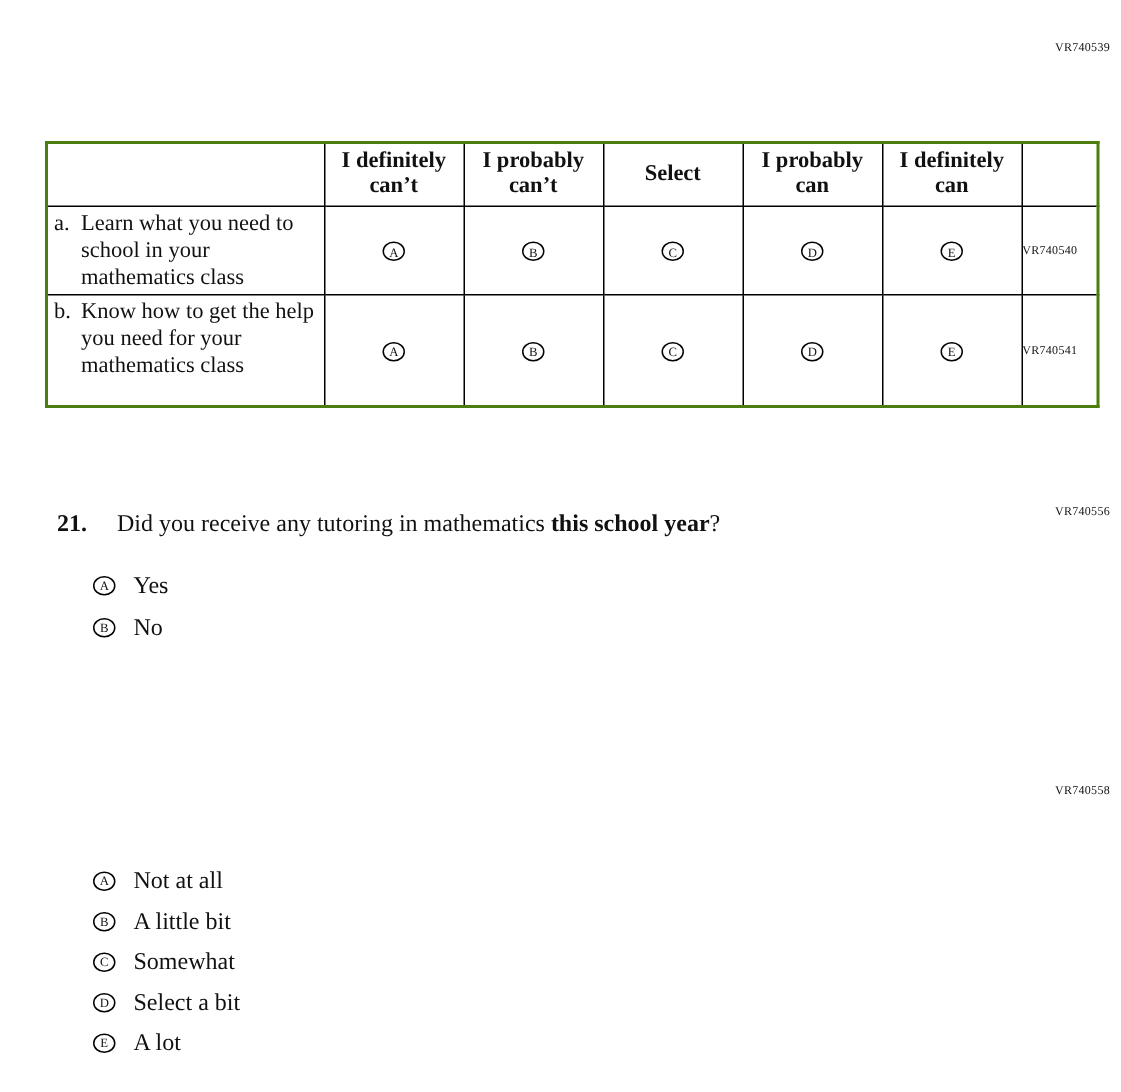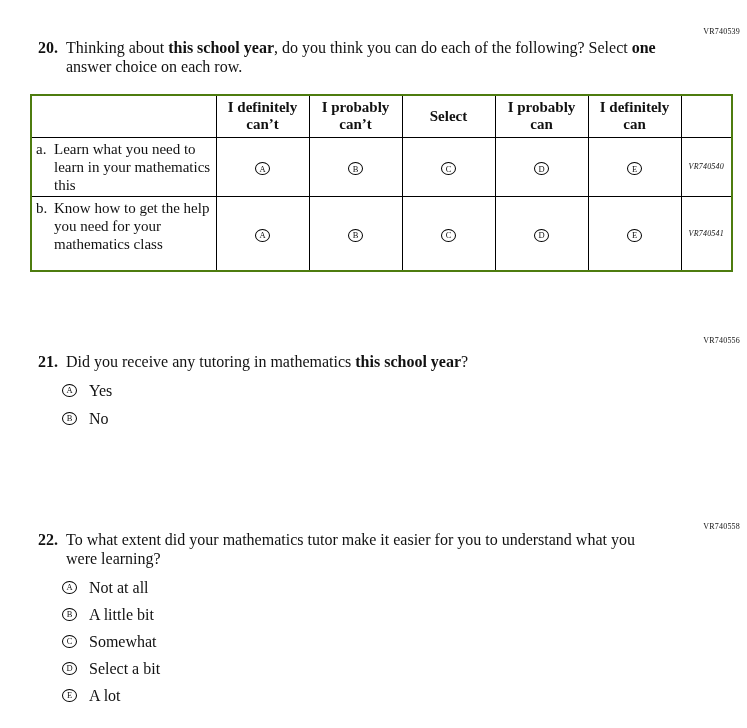--- a/index.html
+++ b/index.html
@@ -13,21 +13,21 @@
 
   .vr-code {
     position:absolute; right:7px;
     font-size:8px; letter-spacing:.2px; color:#111;
     font-family:"Liberation Serif", serif;
   }
 
   .question { position:absolute; left:38px; display:flex; font-size:16px; line-height:19px; }
   .qnum { font-weight:bold; width:28px; flex:none; }
   .qtext-20 { width:622px; }
-  .qtext-21 { width:620px; }
+  .qtext-21 { width:620px;margin-left:12px; }
   .qtext-22 { width:586px; }
   b { font-weight:bold; }
 
   table.grid {
     position:absolute; left:30px; top:94px; width:701px;
     border-collapse:collapse; table-layout:fixed;
     border:2px solid #4d7c0f;
   }
   .grid th, .grid td { border:1px solid #000; }
   .col-label { width:185px; }
@@ -38,45 +38,41 @@
   tr.row-b { height:75px; }
   .grid th {
     font-weight:bold; font-size:15px; line-height:17px;
     text-align:center; vertical-align:middle; padding:2px;
   }
   .label-cell { font-size:15px; line-height:18px; vertical-align:top; padding:2px 4px; }
   .rowflex { display:flex; }
   .rowprefix { width:18px; flex:none; }
   .rowlabel { flex:1; }
   .bubble-cell { text-align:center; vertical-align:middle; }
-  .code-cell { font-size:8px; text-align:center; vertical-align:middle; letter-spacing:.2px;font-style:italic; }
+  .code-cell { font-size:8px; vertical-align:middle; letter-spacing:.2px; }
 
   .bubble {
     display:inline-flex; align-items:center; justify-content:center;
     width:15px; height:13px; border:1px solid #000; border-radius:50%;
     font-size:8.5px; line-height:1; background:#fff; flex:none;
   }
 
   .option {
     position:absolute; left:62px;
     display:flex; align-items:center; gap:12px;
     font-size:16px; line-height:19px;
   }
 </style>
 </head>
 <body>
 
 <div class="page">
 
   <div class="vr-code" style="top:27px">VR740539</div>
 
-  <div class="question" style="top:38px">
-    <span class="qnum">20.</span>
-    <span class="qtext-20"><span>Thinking about </span><b>this school year</b><span>, do you think you can do each of the following? Select </span><b>one</b><span> answer choice on each row.</span></span>
-  </div>
 
   <table class="grid">
     <tbody>
         <tr class="hrow">
       <th class="col-label"></th>
       <th class="col-ans">
         <div>I definitely</div>
         <div>can’t</div>
       </th>
       <th class="col-ans">
@@ -95,21 +91,21 @@
         <div>I definitely</div>
         <div>can</div>
       </th>
       <th class="col-code"></th>
     </tr>
 
     <tr class="row-a">
       <td class="label-cell">
         <div class="rowflex">
           <span class="rowprefix">a.</span>
-          <span class="rowlabel">Learn what you need to learn in your mathematics this</span>
+          <span class="rowlabel">Learn what you need to school in your mathematics class</span>
         </div>
       </td>
       <td class="bubble-cell"><span class="bubble">A</span></td>
       <td class="bubble-cell"><span class="bubble">B</span></td>
       <td class="bubble-cell"><span class="bubble">C</span></td>
       <td class="bubble-cell"><span class="bubble">D</span></td>
       <td class="bubble-cell"><span class="bubble">E</span></td>
       <td class="code-cell">VR740540</td>
     </tr>
 
@@ -125,40 +121,36 @@
       <td class="bubble-cell"><span class="bubble">C</span></td>
       <td class="bubble-cell"><span class="bubble">D</span></td>
       <td class="bubble-cell"><span class="bubble">E</span></td>
       <td class="code-cell">VR740541</td>
     </tr>
   </tbody>
     </table>
 
   <div class="vr-code" style="top:336px">VR740556</div>
 
-  <div class="question" style="top:352px">
+  <div class="question" style="top:340px">
     <span class="qnum">21.</span>
     <span class="qtext-21"><span>Did you receive any tutoring in mathematics </span><b>this school year</b><span>?</span></span>
   </div>
 
   <div class="option" style="top:381px">
     <span class="bubble">A</span>
     <span>Yes</span>
   </div>
   <div class="option" style="top:409px">
     <span class="bubble">B</span>
     <span>No</span>
   </div>
 
   <div class="vr-code" style="top:522px">VR740558</div>
 
-  <div class="question" style="top:530px">
-    <span class="qnum">22.</span>
-    <span class="qtext-22">To what extent did your mathematics tutor make it easier for you to understand what you were learning?</span>
-  </div>
 
   <div class="option" style="top:578px">
     <span class="bubble">A</span>
     <span>Not at all</span>
   </div>
   <div class="option" style="top:605px">
     <span class="bubble">B</span>
     <span>A little bit</span>
   </div>
   <div class="option" style="top:632px">

